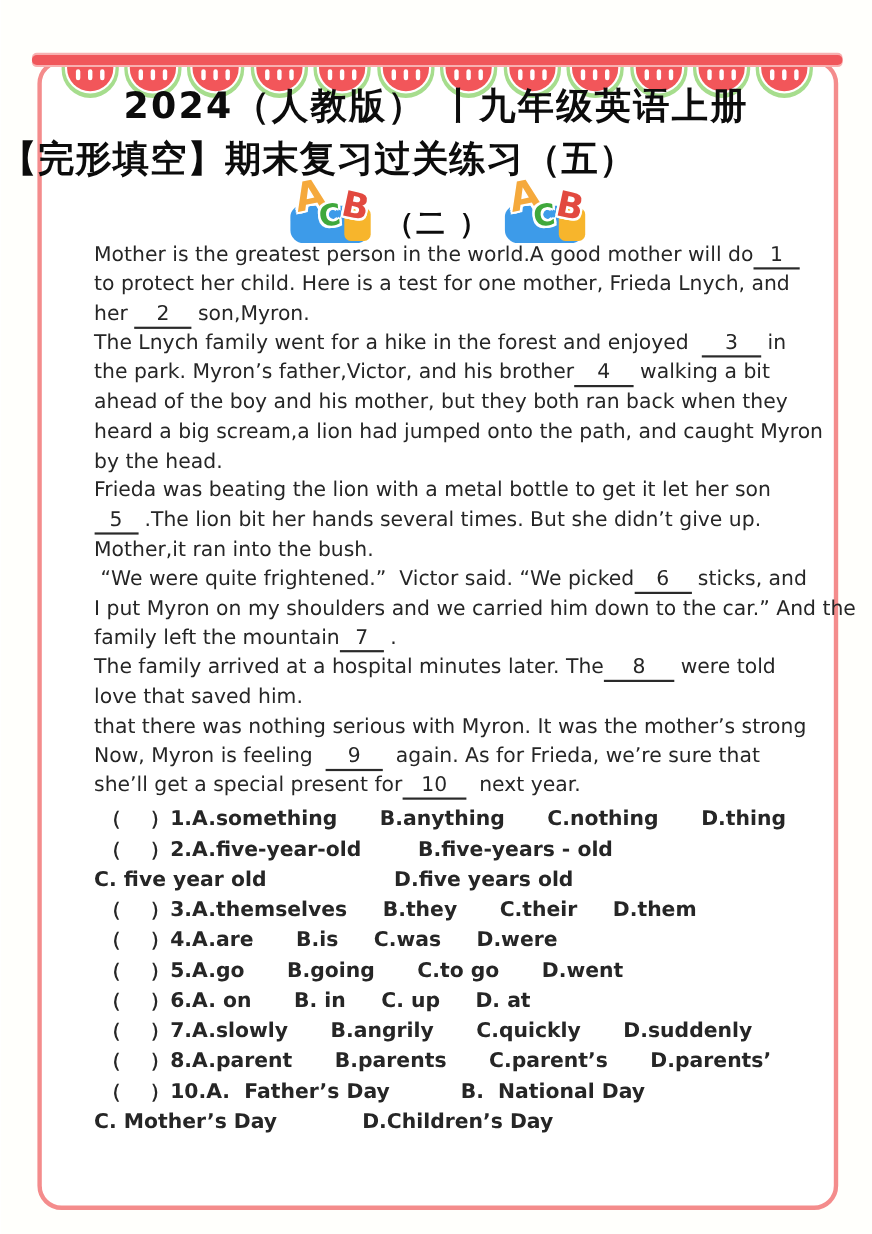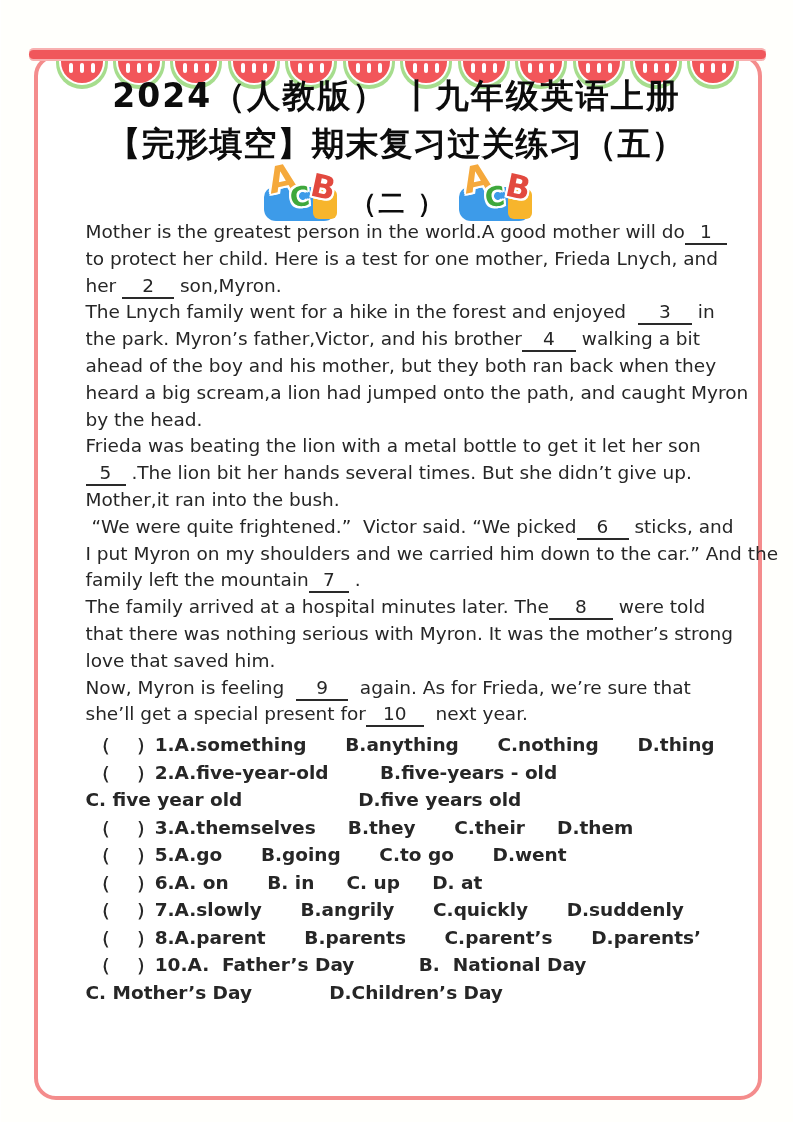--- a/index.html
+++ b/index.html
@@ -22,21 +22,21 @@
   .melon .gap   { position:absolute; left:3px; top:0; width:46px; height:25px;
                   background:#ffffff; border-radius:0 0 46px 46px; }
   .melon .flesh { position:absolute; left:5px; top:0; width:42px; height:23px;
                   background:#f2565a; border-radius:0 0 42px 42px; }
   .melon .seed  { position:absolute; top:3px; width:4px; height:10px;
                   background:#ffffff; border-radius:2px; }
   .melon .seed.s1 { left:13px; } .melon .seed.s2 { left:24px; } .melon .seed.s3 { left:35px; }
 
   .title1 { position:absolute; left:0; top:74px; width:100%; text-align:center; z-index:3;
             font-size:33px; font-weight:bold; color:#0c0c0c; letter-spacing:2px; }
-  .title2 { position:absolute; left:0; top:122px; width:100%; text-align:center; z-index:3;
+  .title2 { position:absolute; left:0; top:122px; width:100%; text-align:left; z-index:3;
             font-size:33px; font-weight:bold; color:#0c0c0c; letter-spacing:1px; }
 
   .abc-icon { position:absolute; width:74px; height:60px; z-index:3; }
   .abc-icon.icon-left  { left:263px; top:163px; }
   .abc-icon.icon-right { left:458px; top:163px; }
   .abc-base   { position:absolute; left:0; bottom:2px; width:72px; height:34px;
                 background:#3d9be9; border-radius:10px 14px 12px 12px; }
   .abc-base-y { position:absolute; right:1px; bottom:4px; width:24px; height:30px;
                 background:#f7b52c; border-radius:6px; }
   .abc-letter { position:absolute; font-weight:bold; line-height:1;
@@ -194,30 +194,31 @@
       <div class="pline"><span>ahead of the boy and his mother, but they both ran back when they</span></div>
       <div class="pline"><span>heard a big scream,a lion had jumped onto the path, and caught Myron</span></div>
       <div class="pline"><span>by the head.</span></div>
       <div class="pline"><span>Frieda was beating the lion with a metal bottle to get it let her son</span></div>
       <div class="pline"><span class="blank" style="min-width: 40px;">5</span><span> .The lion bit her hands several times. But she didn’t give up.</span></div>
       <div class="pline"><span>Mother,it ran into the bush.</span></div>
       <div class="pline"><span> “We were quite frightened.”  Victor said. “We picked</span><span class="blank" style="min-width: 52px;">6</span><span> sticks, and</span></div>
       <div class="pline"><span>I put Myron on my shoulders and we carried him down to the car.” And the</span></div>
       <div class="pline"><span>family left the mountain</span><span class="blank" style="min-width: 40px;">7</span><span> .</span></div>
       <div class="pline"><span>The family arrived at a hospital minutes later. The</span><span class="blank" style="min-width: 64px;">8</span><span> were told</span></div>
+      <div class="pline"><span>love that saved him.</span></div>
       <div class="pline"><span>that there was nothing serious with Myron. It was the mother’s strong</span></div>
-      <div class="pline"><span>love that saved him.</span></div>
       <div class="pline"><span>Now, Myron is feeling  </span><span class="blank" style="min-width: 52px;">9</span><span>  again. As for Frieda, we’re sure that</span></div>
       <div class="pline"><span>she’ll get a special present for</span><span class="blank" style="min-width: 58px;">10</span><span>  next year.</span></div>
     </div>
   <div class="questions">
       <div class="qline"> （    ）1.A.something      B.anything      C.nothing      D.thing</div>
       <div class="qline"> （    ）2.A.five-year-old        B.five-years - old</div>
       <div class="qline">C. five year old                  D.five years old</div>
       <div class="qline"> （    ）3.A.themselves     B.they      C.their     D.them</div>
+      <div class="qline"> （    ）4.A.are      B.is     C.was     D.were</div>
       <div class="qline"> （    ）5.A.go      B.going      C.to go      D.went</div>
       <div class="qline"> （    ）6.A. on      B. in     C. up     D. at</div>
       <div class="qline"> （    ）7.A.slowly      B.angrily      C.quickly      D.suddenly</div>
       <div class="qline"> （    ）8.A.parent      B.parents      C.parent’s      D.parents’</div>
       <div class="qline"> （    ）10.A.  Father’s Day          B.  National Day</div>
       <div class="qline">C. Mother’s Day            D.Children’s Day</div>
     </div>
 </div>
 
 </body></html>

